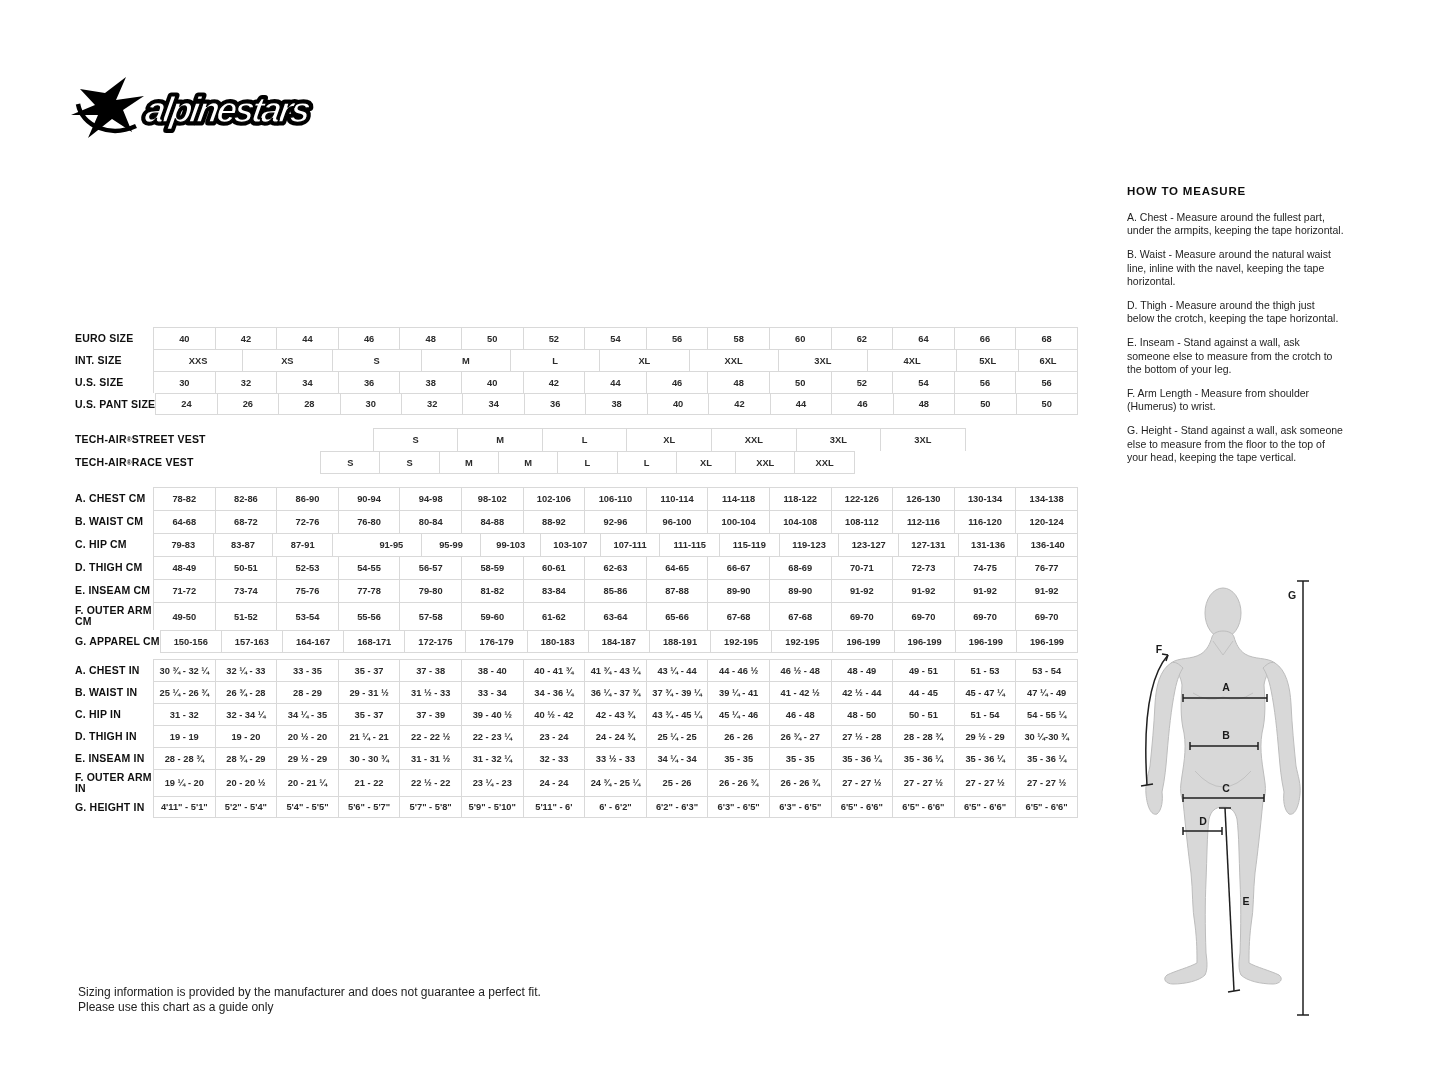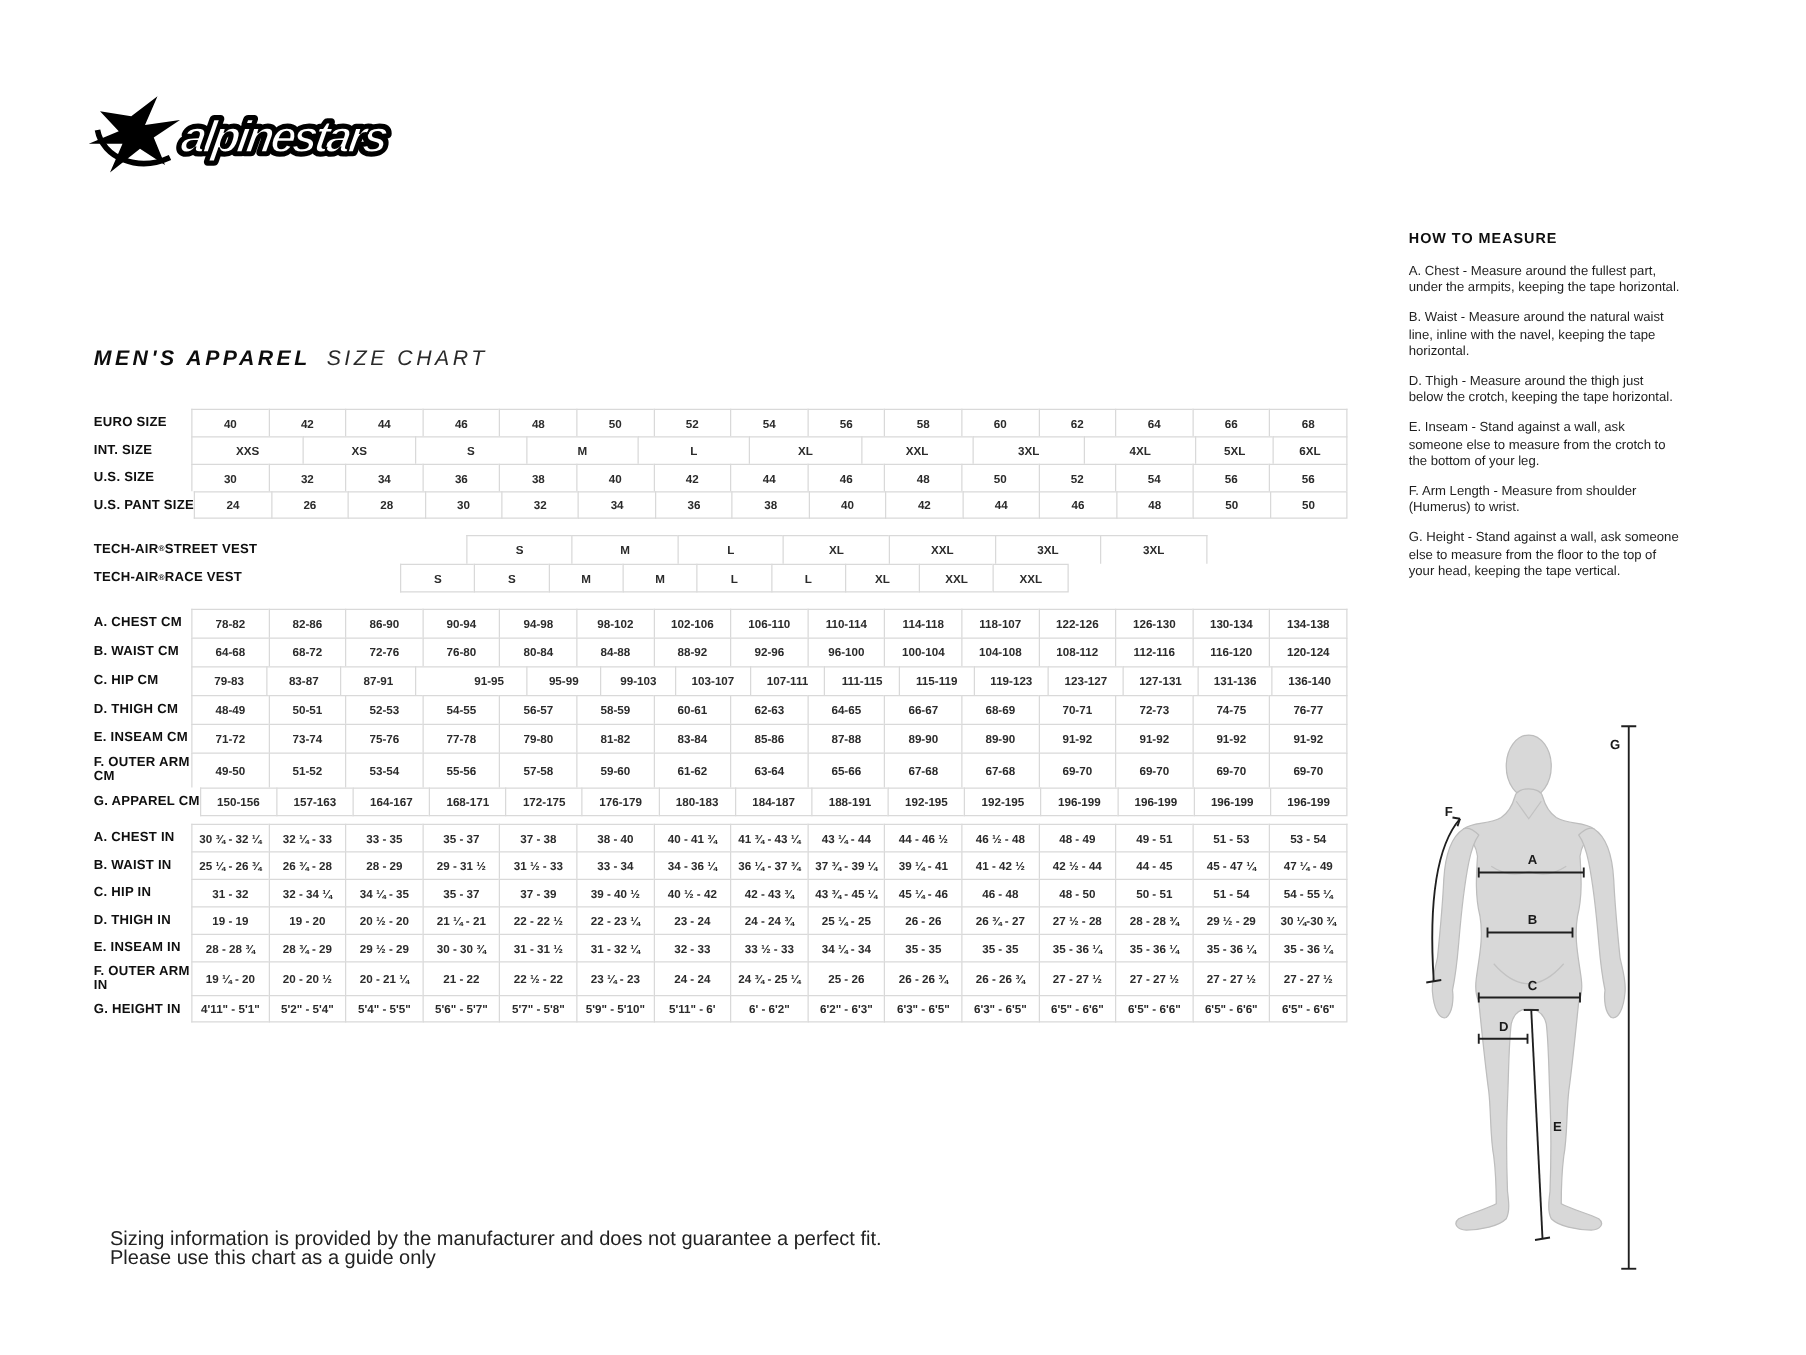--- a/index.html
+++ b/index.html
@@ -42,42 +42,38 @@
   
   .measure{position:absolute;left:1127px;top:185px;width:218px;}
   .mhead{font-weight:700;font-size:11.5px;letter-spacing:0.8px;color:#0d0d0d;margin-bottom:14px;}
   .mitem{font-size:10.5px;line-height:13.2px;color:#1e1e1e;margin-bottom:11px;}
 
   
   .diagram{position:absolute;left:1135px;top:573px;}
   .diagram text{font-family:"Liberation Sans",sans-serif;font-weight:700;font-size:10.5px;fill:#1a1a1a;}
 
   
-  .footer{position:absolute;left:88px;top:985px;font-size:16px;line-height:14.5px;color:#222;}
+  .footer{position:absolute;left:78px;top:985px;font-size:12px;line-height:14.5px;color:#222;}
 </style>
 </head>
 <body>
 
 <div class="page">
 
   <svg class="logo" width="268" height="68" viewBox="0 0 268 68">
     <g>
       <path fill="#000" d="M56 1 L35 17 L10 13 L25 29 L1 39 L28 39 L18 62 L42 43 L62 56 L53 34 L74 20 L46 24 Z"></path>
       <path fill="none" stroke="#000" stroke-width="4.5" d="M8 28 C 12 50, 40 62, 66 50"></path>
     </g>
     <g transform="translate(80,6) skewX(-9)">
       <text x="0" y="40" font-size="36" font-weight="bold" font-style="italic" letter-spacing="-2.5" fill="none" stroke="#000" stroke-width="7" stroke-linejoin="round">alpinestars</text>
       <text x="0" y="40" font-size="36" font-weight="bold" font-style="italic" letter-spacing="-2.5" fill="#fff" stroke="#000" stroke-width="1.4">alpinestars</text>
     </g>
   </svg>
 
-  <div class="title">
-    <span class="t1">MEN'S APPAREL</span>
-    <span class="t2">SIZE CHART</span>
-  </div>
 
   <div class="sizetable">
     <div>
         <div class="trow">
           <div class="rlabel">EURO SIZE</div>
           <div class="cells">
             <div class="cell" style="flex-grow: 1; flex-basis: 0px;">40</div>
             <div class="cell" style="flex-grow: 1; flex-basis: 0px;">42</div>
             <div class="cell" style="flex-grow: 1; flex-basis: 0px;">44</div>
             <div class="cell" style="flex-grow: 1; flex-basis: 0px;">46</div>
@@ -186,21 +182,21 @@
             <div class="cell" style="flex-grow: 1; flex-basis: 0px;">78-82</div>
             <div class="cell" style="flex-grow: 1; flex-basis: 0px;">82-86</div>
             <div class="cell" style="flex-grow: 1; flex-basis: 0px;">86-90</div>
             <div class="cell" style="flex-grow: 1; flex-basis: 0px;">90-94</div>
             <div class="cell" style="flex-grow: 1; flex-basis: 0px;">94-98</div>
             <div class="cell" style="flex-grow: 1; flex-basis: 0px;">98-102</div>
             <div class="cell" style="flex-grow: 1; flex-basis: 0px;">102-106</div>
             <div class="cell" style="flex-grow: 1; flex-basis: 0px;">106-110</div>
             <div class="cell" style="flex-grow: 1; flex-basis: 0px;">110-114</div>
             <div class="cell" style="flex-grow: 1; flex-basis: 0px;">114-118</div>
-            <div class="cell" style="flex-grow: 1; flex-basis: 0px;">118-107</div>
+            <div class="cell" style="flex-grow: 1; flex-basis: 0px;">118-122</div>
             <div class="cell" style="flex-grow: 1; flex-basis: 0px;">122-126</div>
             <div class="cell" style="flex-grow: 1; flex-basis: 0px;">126-130</div>
             <div class="cell" style="flex-grow: 1; flex-basis: 0px;">130-134</div>
             <div class="cell er" style="flex-grow: 1; flex-basis: 0px;">134-138</div>
           </div>
         </div>
         <div class="trow h23">
           <div class="rlabel">B. WAIST CM</div>
           <div class="cells">
             <div class="cell" style="flex-grow: 1; flex-basis: 0px;">64-68</div>

